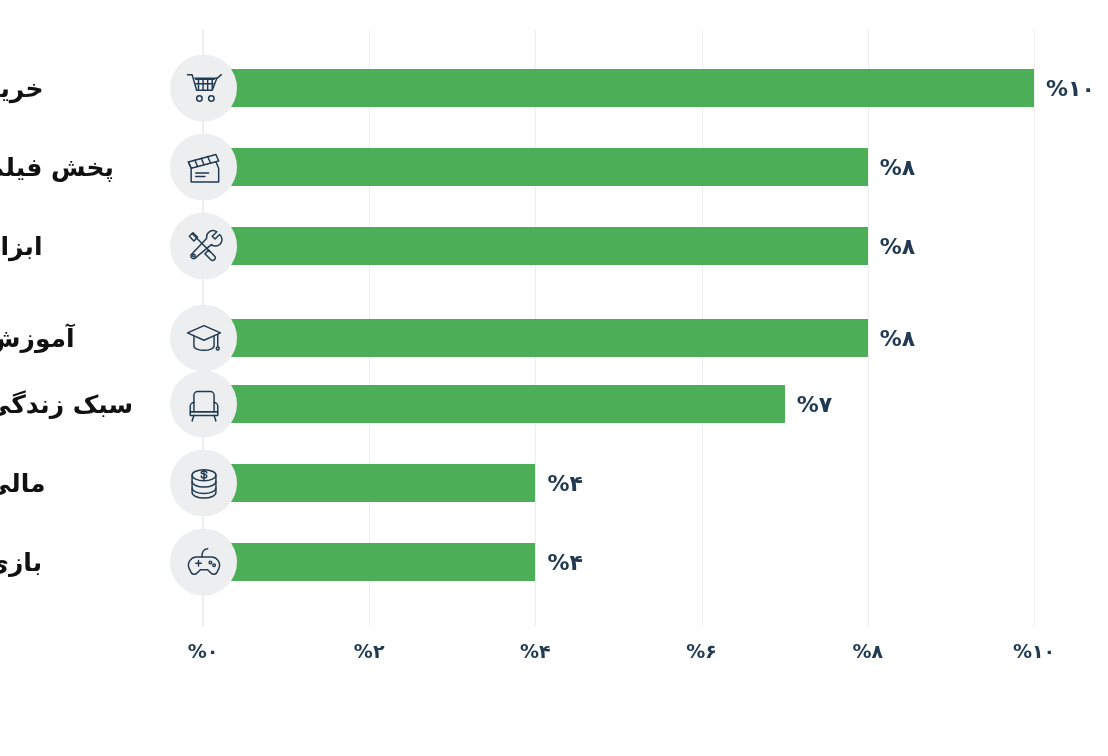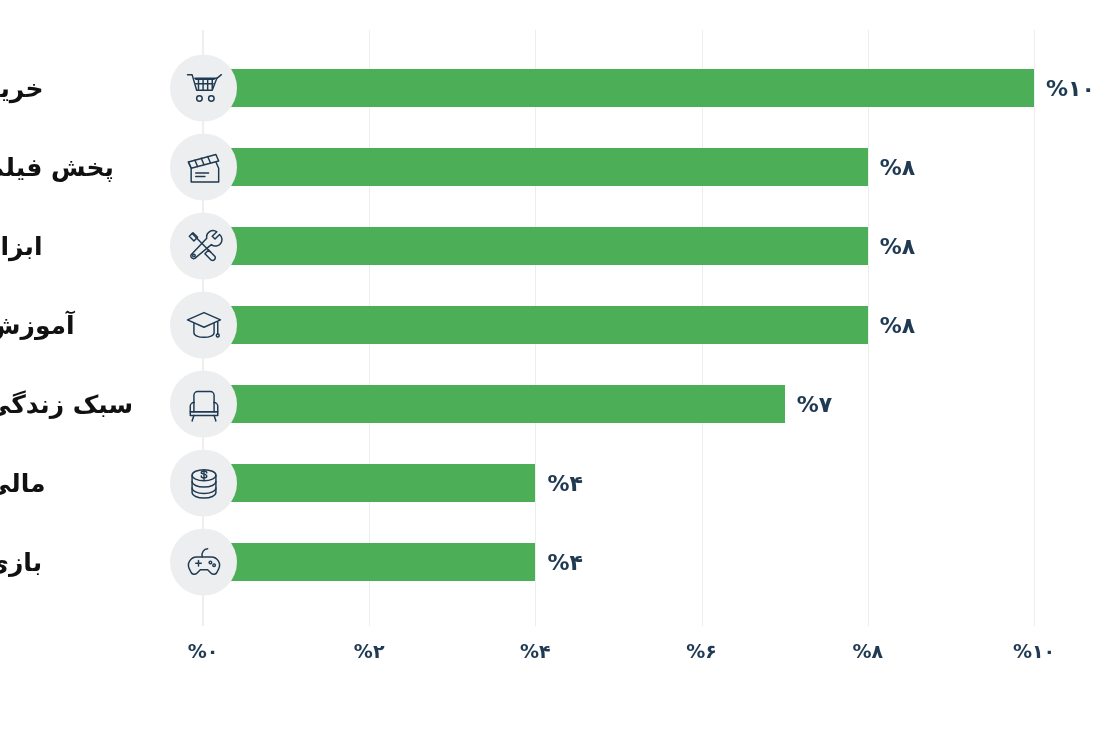--- a/index.html
+++ b/index.html
@@ -194,21 +194,21 @@
         <div class="icon-bubble">
           <svg width="44" height="44" viewBox="0 0 48 48" fill="none" stroke="#1f3a52" stroke-width="1.6" stroke-linecap="round" stroke-linejoin="round">
             <path d="M11 11l20 20"></path>
             <path d="M8 14l4-4 5 5-4 4z"></path>
             <path d="M29 29l7 7a3 3 0 01-4 4l-7-7z"></path>
             <path d="M38 9l-5 5 3 3 5-5a7 7 0 01-9 11L14 38a3 3 0 01-4-4l17-18a7 7 0 0111-7z"></path>
             <circle cx="13" cy="35" r="1.4"></circle>
           </svg>
         </div>
       </div>
-      <div class="row" style="top: 285px; padding-left: 44px;">
+      <div class="row" style="top: 298px; padding-left: 44px;">
         <div class="cat-label">آموزش</div>
         <div class="bar-track" style="width: 664.8px;">
           <div class="bar" title="آموزش" style="background: rgb(76, 174, 86);"></div>
         </div>
         <div class="bar-value" style="left: 879.8px;">%٨</div>
         <div class="icon-bubble">
           <svg width="44" height="44" viewBox="0 0 48 48" fill="none" stroke="#1f3a52" stroke-width="1.6" stroke-linecap="round" stroke-linejoin="round">
             <path d="M24 11L6 19l18 8 18-8z"></path>
             <path d="M13 23v10c0 3 5 5 11 5s11-2 11-5V23"></path>
             <path d="M39 21v13"></path>

